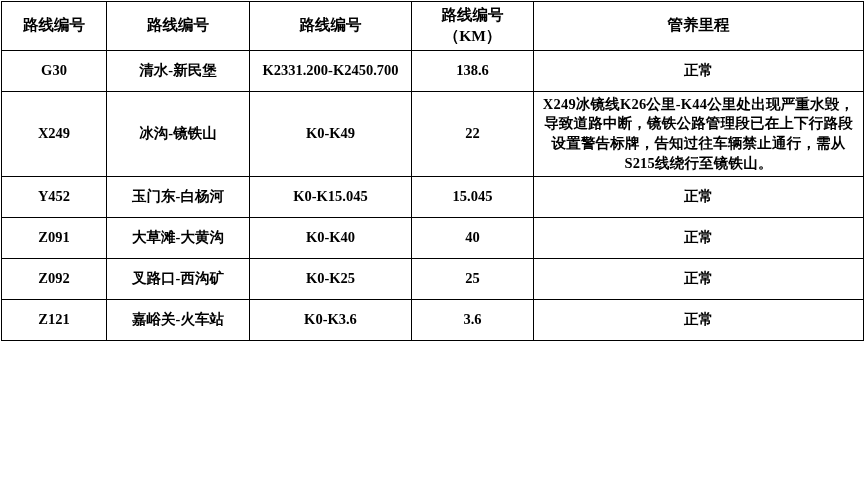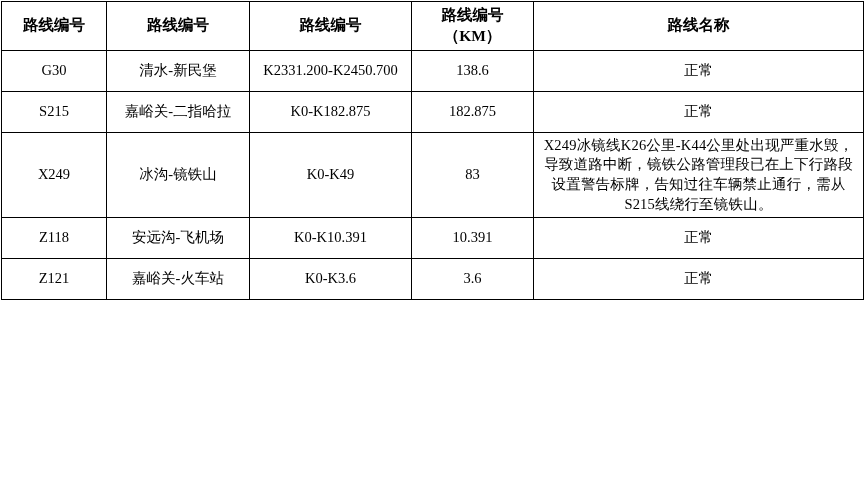--- a/index.html
+++ b/index.html
@@ -45,21 +45,21 @@
   table.road-table thead th {
     font-weight: bold;
     height: 36px;
     font-size: 15.5px;
   }
   table.road-table thead th .two-line {
     display: block;
   }
   table.road-table tbody td {
     height: 34px;
-    font-weight: normal;
+    font-weight: bold;
     margin-top: 16px;
   }
   td.code, td.name, td.stake, td.mileage {
     white-space: nowrap;
   }
   td.status-normal {
     font-weight: bold;
   }
   td.status-note {
     text-align: left;
@@ -85,50 +85,57 @@
     </colgroup>
     <thead>
       <tr>
         <th>路线编号</th>
         <th>路线编号</th>
         <th>路线编号</th>
         <th>
           <span class="two-line">路线编号</span>
           <span class="two-line">（KM）</span>
         </th>
-        <th>路线名称</th>
+        <th>管养里程</th>
       </tr>
     </thead>
     <tbody>
       <tr>
         <td class="code">G30</td>
         <td class="name">清水-新民堡</td>
         <td class="stake">K2331.200-K2450.700</td>
         <td class="mileage">138.6</td>
         <td class="status-normal">正常</td>
       </tr>
-      <tr>
-        <td class="code">S215</td>
-        <td class="name">嘉峪关-二指哈拉</td>
-        <td class="stake">K0-K182.875</td>
-        <td class="mileage">182.875</td>
-        <td class="status-normal">正常</td>
-      </tr>
       <tr class="tall">
         <td class="code">X249</td>
         <td class="name">冰沟-镜铁山</td>
         <td class="stake">K0-K49</td>
-        <td class="mileage">83</td>
+        <td class="mileage">22</td>
         <td class="status-note">X249冰镜线K26公里-K44公里处出现严重水毁，导致道路中断，镜铁公路管理段已在上下行路段设置警告标牌，告知过往车辆禁止通行，需从S215线绕行至镜铁山。</td>
       </tr>
       <tr>
-        <td class="code">Z118</td>
-        <td class="name">安远沟-飞机场</td>
-        <td class="stake">K0-K10.391</td>
-        <td class="mileage">10.391</td>
+        <td class="code">Y452</td>
+        <td class="name">玉门东-白杨河</td>
+        <td class="stake">K0-K15.045</td>
+        <td class="mileage">15.045</td>
+        <td class="status-normal">正常</td>
+      </tr>
+      <tr>
+        <td class="code">Z091</td>
+        <td class="name">大草滩-大黄沟</td>
+        <td class="stake">K0-K40</td>
+        <td class="mileage">40</td>
+        <td class="status-normal">正常</td>
+      </tr>
+      <tr>
+        <td class="code">Z092</td>
+        <td class="name">叉路口-西沟矿</td>
+        <td class="stake">K0-K25</td>
+        <td class="mileage">25</td>
         <td class="status-normal">正常</td>
       </tr>
       <tr>
         <td class="code">Z121</td>
         <td class="name">嘉峪关-火车站</td>
         <td class="stake">K0-K3.6</td>
         <td class="mileage">3.6</td>
         <td class="status-normal">正常</td>
       </tr>
     </tbody>

